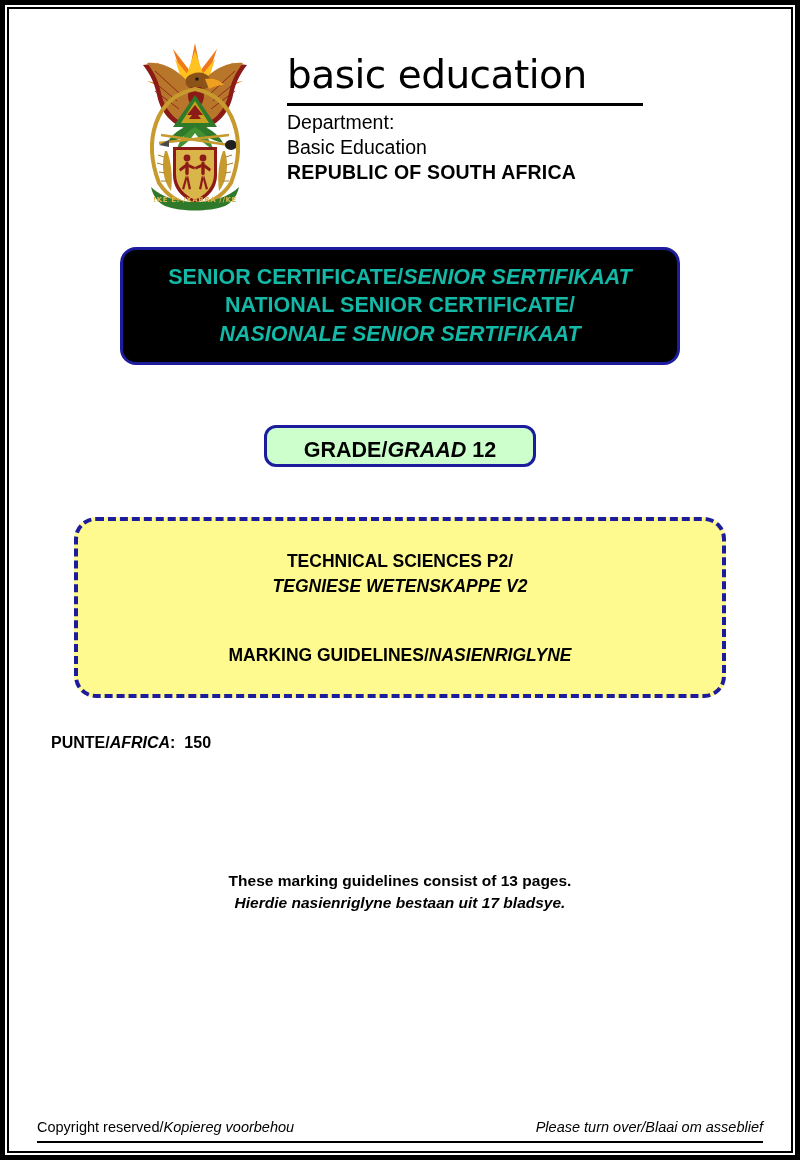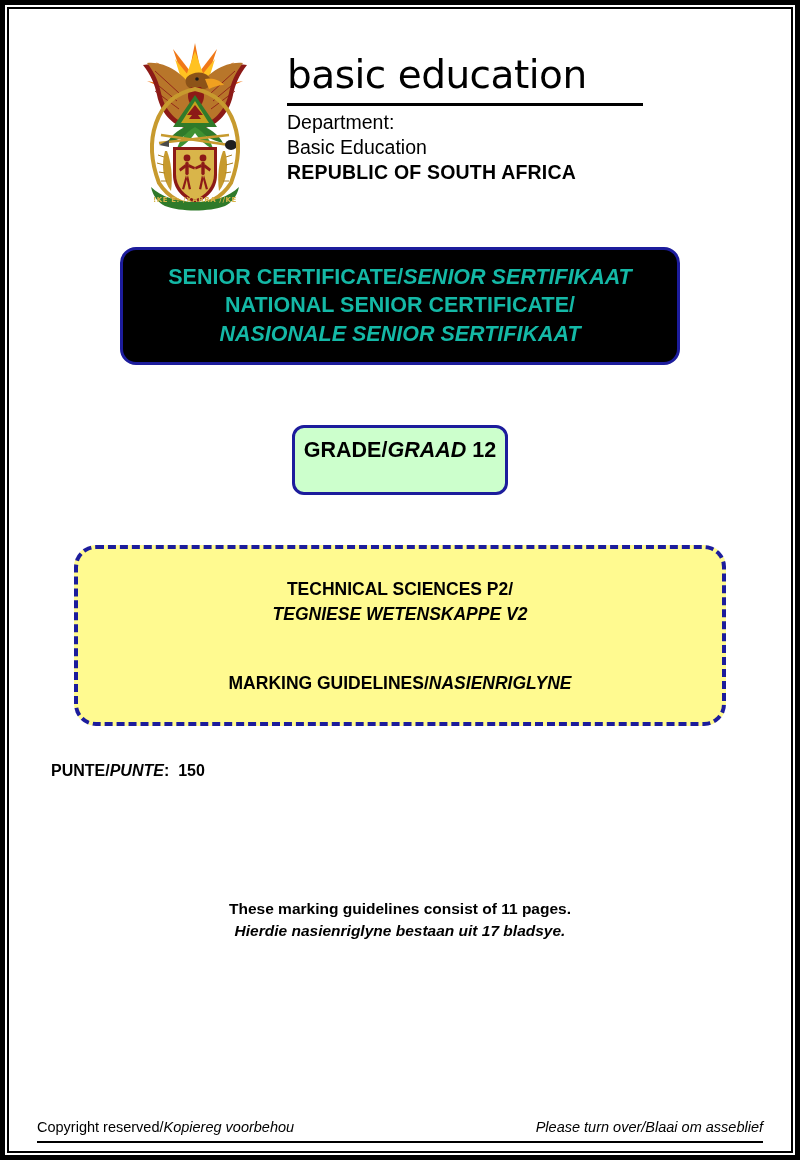--- a/index.html
+++ b/index.html
@@ -111,25 +111,25 @@
     font-weight: bold;
     line-height: 1.32;
     white-space: nowrap;
   }
   .it { font-style: italic; }
 
   
   .grade-box {
     margin: 0 auto;
     margin-top: 60px;
-    width: 216px;
+    width: 272px;
     background: #ccffcc;
     border: 3px solid #1c1c9c;
     border-radius: 12px;
-    padding: 10px 8px 29px 8px;
+    padding: 10px 8px 1px 8px;
     box-sizing: border-box;
     text-align: center;
   }
   .grade-text {
     font-size: 21.5px;
     font-weight: bold;
     white-space: nowrap;
   }
 
   
@@ -325,24 +325,24 @@
       </div>
 
       <div class="subject-box">
         <div class="subj-line">TECHNICAL SCIENCES P2/</div>
         <div class="subj-line it">TEGNIESE WETENSKAPPE V2</div>
         <div class="subj-gap"></div>
         <div class="subj-gap"></div>
         <div class="subj-line"><span>MARKING GUIDELINES/</span><span class="it">NASIENRIGLYNE</span></div>
       </div>
 
-      <div class="marks"><span>PUNTE/</span><span class="it">PUNTE</span><span>:</span>&nbsp;&nbsp;<span>150</span></div>
+      <div class="marks"><span>PUNTE/</span><span class="it">AFRICA</span><span>:</span>&nbsp;&nbsp;<span>150</span></div>
 
       <div class="pages-note">
-        <div>These marking guidelines consist of 11 pages.</div>
+        <div>These marking guidelines consist of 13 pages.</div>
         <div class="it">Hierdie nasienriglyne bestaan uit 17 bladsye.</div>
       </div>
 
       <div class="footer">
         <div class="footer-row">
           <div class="footer-left"><span>Copyright reserved/</span><span class="it">Kopiereg voorbehou</span></div>
           <div class="footer-right">Please turn over/Blaai om asseblief</div>
         </div>
         <div class="footer-rule"></div>
       </div>

